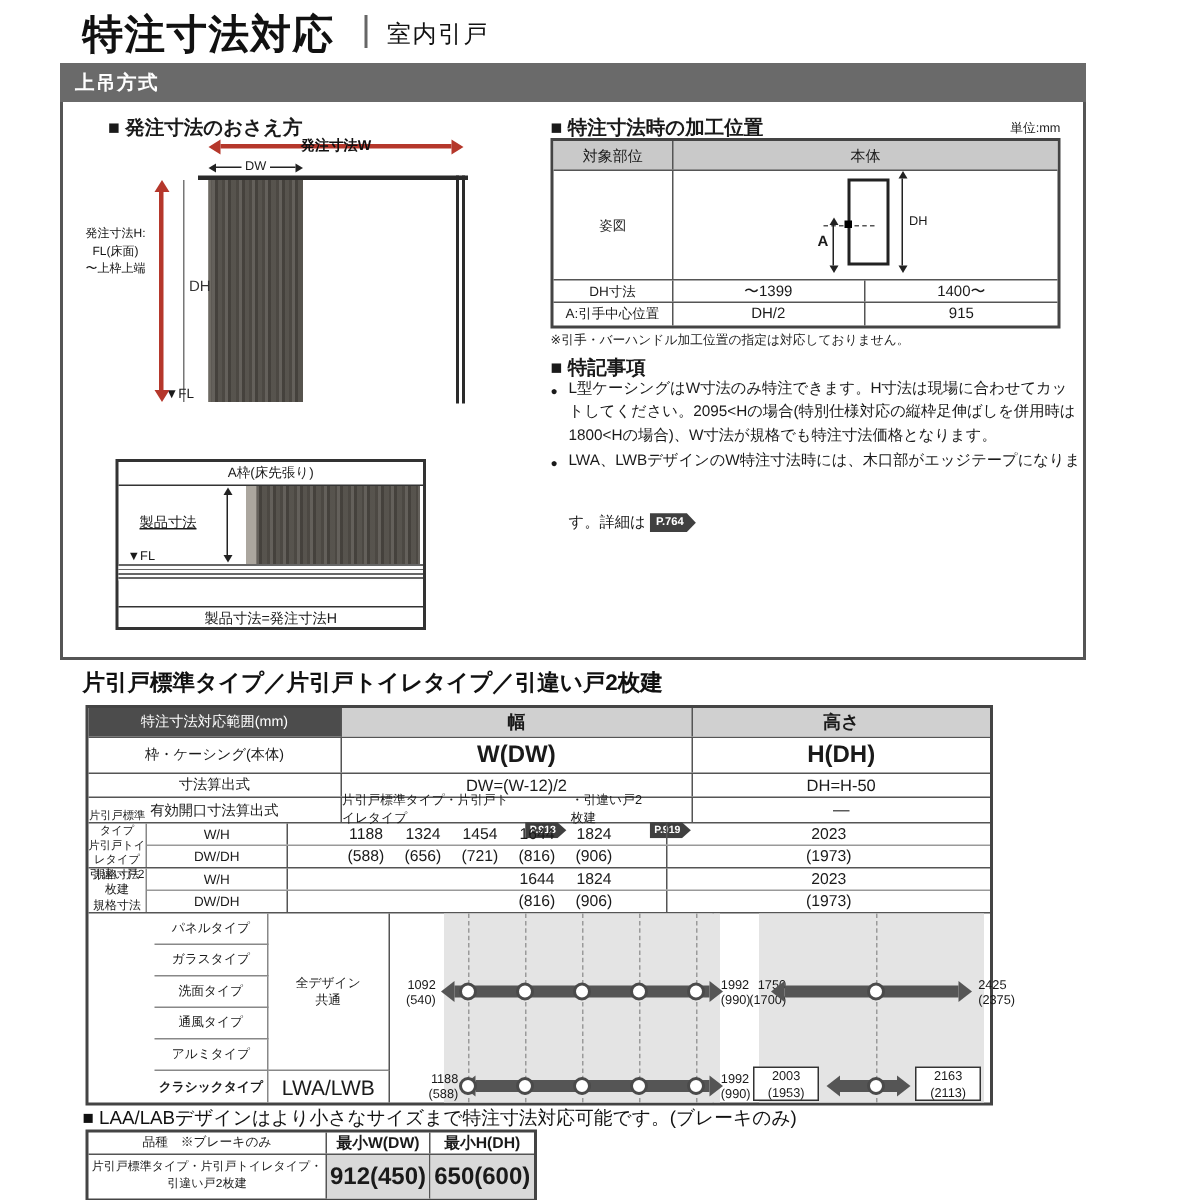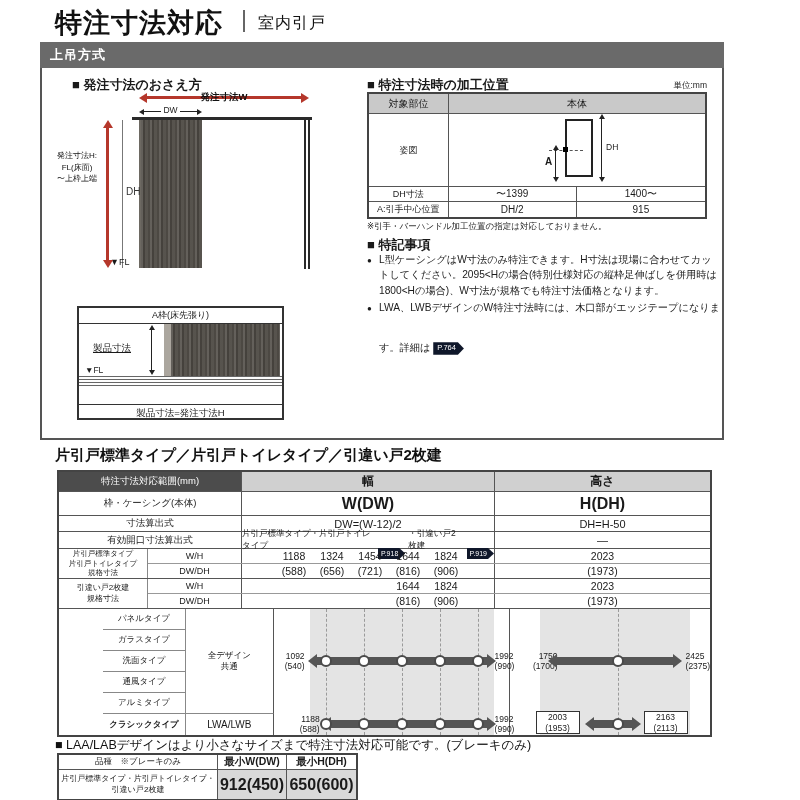--- a/index.html
+++ b/index.html
@@ -85,25 +85,25 @@
   .fig-dash { position:absolute; left:100px; top:36px; width:34px; border-top:1px dashed #555; }
   .fig-sq { position:absolute; left:114px; top:33px; width:5px; height:5px; background:#000; }
   .mrow.h15 { height:15px; }
   .mch { width:129px; border-right:1px solid #555; display:flex; align-items:center; justify-content:center; font-size:10px; }
   .mch:last-child { border-right:none; }
   .mnote { position:absolute; left:325px; top:153px; font-size:8.5px; color:#222; }
   .bullets { position:absolute; left:325px; top:184px; width:354px; font-size:10.2px; line-height:1.5; }
   .bl { display:flex; margin-bottom:2px; }
   .bdot { width:12px; font-size:8px; padding-top:3px; }
   .btx { flex:1; }
-  .pbadge { display:inline-block; background:#0f172a; color:#fff; font-size:7.5px; font-weight:normal; line-height:1.4; padding:1px 8px 1px 4px; clip-path:polygon(0 0,calc(100% - 6px) 0,100% 50%,calc(100% - 6px) 100%,0 100%); vertical-align:1px;margin-top:27px; }
+  .pbadge { display:inline-block; background:#404040; color:#fff; font-size:7.5px; font-weight:bold; line-height:1.4; padding:1px 8px 1px 4px; clip-path:polygon(0 0,calc(100% - 6px) 0,100% 50%,calc(100% - 6px) 100%,0 100%); vertical-align:1px;margin-top:27px; }
 
   
   .s2ttl { position:absolute; left:55px; top:446px; font-size:15px; font-weight:bold; color:#111; }
-  .spec { position:absolute; left:57px; top:470px; width:655px; border:2px solid #444; background:#fff; }
+  .spec { position:absolute; left:57px; top:470px; width:605px; border:2px solid #444; background:#fff; }
   .sr { display:flex; border-bottom:1px solid #555; }
   .h20 { height:20px; } .h24 { height:24px; } .h16 { height:16px; } .h17 { height:17px; } .h30 { height:30px; }
   .cAB { width:183px; border-right:1px solid #555; display:flex; align-items:center; justify-content:center; text-align:center; }
   .cA { width:89px; border-right:1px solid #888; display:flex; align-items:center; justify-content:center; text-align:center; }
   .cB { width:94px; border-right:1px solid #555; display:flex; align-items:center; justify-content:center; }
   .cW { width:253px; border-right:1px solid #555; position:relative; display:flex; align-items:center; justify-content:center; }
   .cH { width:215px; position:relative; display:flex; align-items:center; justify-content:center; }
   .dark { background:#4c4c4c; color:#fff; font-size:9.5px; }
   .ghead { background:#d0d0d0; font-size:12px; font-weight:bold; }
   .lab { font-size:9.5px; }
@@ -123,21 +123,21 @@
   .w1 { left:33px; } .w2 { left:71px; } .w3 { left:109px; } .w4 { left:147px; } .w5 { left:185px; }
   .val { font-size:10.5px; }
 
   
   .chart { height:126px; border-bottom:none;padding-left:44px; }
   .tcol { width:89px; display:flex; flex-direction:column; }
   .tlab { height:21px; border-bottom:1px solid #888; border-right:1px solid #888; display:flex; align-items:center; justify-content:center; font-size:8.5px; }
   .tlab:last-child { border-bottom:none;font-weight:bold; }
   .dcol { width:94px; display:flex; flex-direction:column; }
   .dall { height:105px; border-bottom:1px solid #888; border-right:1px solid #555; display:flex; align-items:center; justify-content:center; font-size:8.5px; text-align:center; line-height:1.35; }
-  .dlwa { height:21px; border-right:1px solid #555; display:flex; align-items:center; justify-content:center; font-size:10px; }
+  .dlwa { height:21px; border-right:1px solid #555; display:flex; align-items:center; justify-content:center; font-size:14px; }
   .chW { width:253px; border-right:1px solid #555; position:relative; }
   .chH { width:215px; position:relative; }
   .band { position:absolute; top:0; bottom:0; background:#e4e4e4; z-index:0; }
   .bandW { left:36px; width:184px; }
   .bandH { left:30px; width:150px; }
   .dash { position:absolute; top:0; bottom:0; width:0; border-left:1px dashed #9a9a9a; z-index:1; }
   .px1 { left:52px; } .px2 { left:90px; } .px3 { left:128px; } .px4 { left:166px; } .px5 { left:204px; } .pxh { left:108px; }
   .bar { position:absolute; height:8px; background:#555; z-index:2; }
   .bar:before,.bar:after { content:""; position:absolute; top:50%; margin-top:-7px; border-top:7px solid transparent; border-bottom:7px solid transparent; }
   .bar:before { left:-9px; border-right:9px solid #555; }

